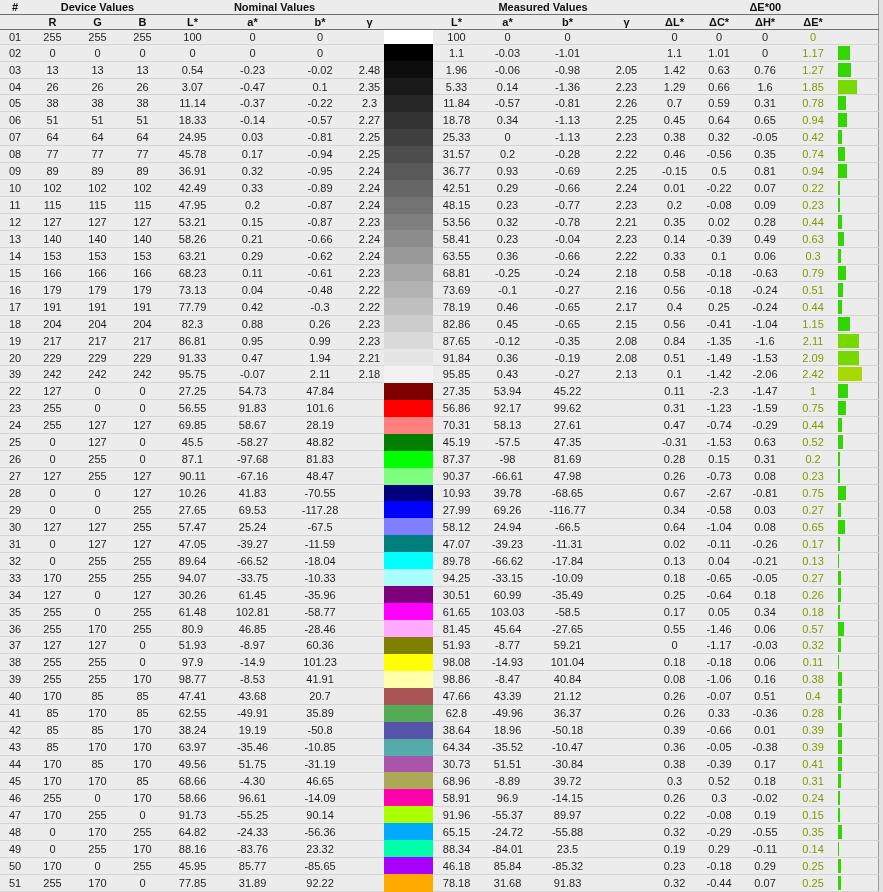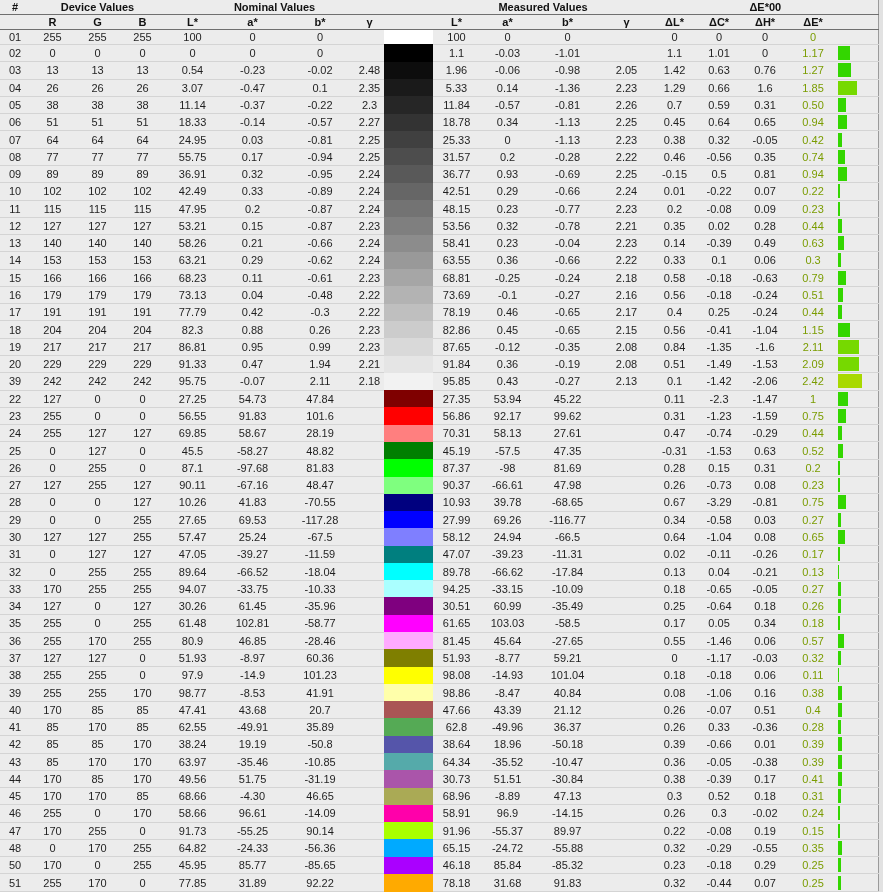--- a/index.html
+++ b/index.html
@@ -184,21 +184,21 @@
         <td>-0.22</td>
         <td>2.3</td>
         <td class="swatch" style="background: rgb(38, 38, 38);"></td>
         <td>11.84</td>
         <td>-0.57</td>
         <td>-0.81</td>
         <td>2.26</td>
         <td>0.7</td>
         <td>0.59</td>
         <td>0.31</td>
-        <td class="de-val">0.50</td>
+        <td class="de-val">0.78</td>
         <td class="bar-cell">
           <div class="bar" style="width: 7.8px; background: rgb(51, 214, 0);"></div>
         </td>
       </tr>
       <tr>
         <td>06</td>
         <td>51</td>
         <td>51</td>
         <td>51</td>
         <td>18.33</td>
@@ -238,21 +238,21 @@
         <td class="de-val">0.42</td>
         <td class="bar-cell">
           <div class="bar" style="width: 4.2px; background: rgb(51, 214, 0);"></div>
         </td>
       </tr>
       <tr>
         <td>08</td>
         <td>77</td>
         <td>77</td>
         <td>77</td>
-        <td>55.75</td>
+        <td>45.78</td>
         <td>0.17</td>
         <td>-0.94</td>
         <td>2.25</td>
         <td class="swatch" style="background: rgb(77, 77, 77);"></td>
         <td>31.57</td>
         <td>0.2</td>
         <td>-0.28</td>
         <td>2.22</td>
         <td>0.46</td>
         <td>-0.56</td>
@@ -688,21 +688,21 @@
         <td>10.26</td>
         <td>41.83</td>
         <td>-70.55</td>
         <td></td>
         <td class="swatch" style="background: rgb(0, 0, 127);"></td>
         <td>10.93</td>
         <td>39.78</td>
         <td>-68.65</td>
         <td></td>
         <td>0.67</td>
-        <td>-3.29</td>
+        <td>-2.67</td>
         <td>-0.81</td>
         <td class="de-val">0.75</td>
         <td class="bar-cell">
           <div class="bar" style="width: 7.5px; background: rgb(51, 214, 0);"></div>
         </td>
       </tr>
       <tr>
         <td>29</td>
         <td>0</td>
         <td>0</td>
@@ -1059,21 +1059,21 @@
         <td>170</td>
         <td>170</td>
         <td>85</td>
         <td>68.66</td>
         <td>-4.30</td>
         <td>46.65</td>
         <td></td>
         <td class="swatch" style="background: rgb(170, 170, 85);"></td>
         <td>68.96</td>
         <td>-8.89</td>
-        <td>47.13</td>
+        <td>39.72</td>
         <td></td>
         <td>0.3</td>
         <td>0.52</td>
         <td>0.18</td>
         <td class="de-val">0.31</td>
         <td class="bar-cell">
           <div class="bar" style="width: 3.1px; background: rgb(51, 214, 0);"></div>
         </td>
       </tr>
       <tr>
@@ -1136,20 +1136,42 @@
         <td></td>
         <td>0.32</td>
         <td>-0.29</td>
         <td>-0.55</td>
         <td class="de-val">0.35</td>
         <td class="bar-cell">
           <div class="bar" style="width: 3.5px; background: rgb(51, 214, 0);"></div>
         </td>
       </tr>
       <tr>
+        <td>49</td>
+        <td>0</td>
+        <td>255</td>
+        <td>170</td>
+        <td>88.16</td>
+        <td>-83.76</td>
+        <td>23.32</td>
+        <td></td>
+        <td class="swatch" style="background: rgb(0, 255, 170);"></td>
+        <td>88.34</td>
+        <td>-84.01</td>
+        <td>23.5</td>
+        <td></td>
+        <td>0.19</td>
+        <td>0.29</td>
+        <td>-0.11</td>
+        <td class="de-val">0.14</td>
+        <td class="bar-cell">
+          <div class="bar" style="width: 1.4px; background: rgb(51, 214, 0);"></div>
+        </td>
+      </tr>
+      <tr>
         <td>50</td>
         <td>170</td>
         <td>0</td>
         <td>255</td>
         <td>45.95</td>
         <td>85.77</td>
         <td>-85.65</td>
         <td></td>
         <td class="swatch" style="background: rgb(170, 0, 255);"></td>
         <td>46.18</td>

